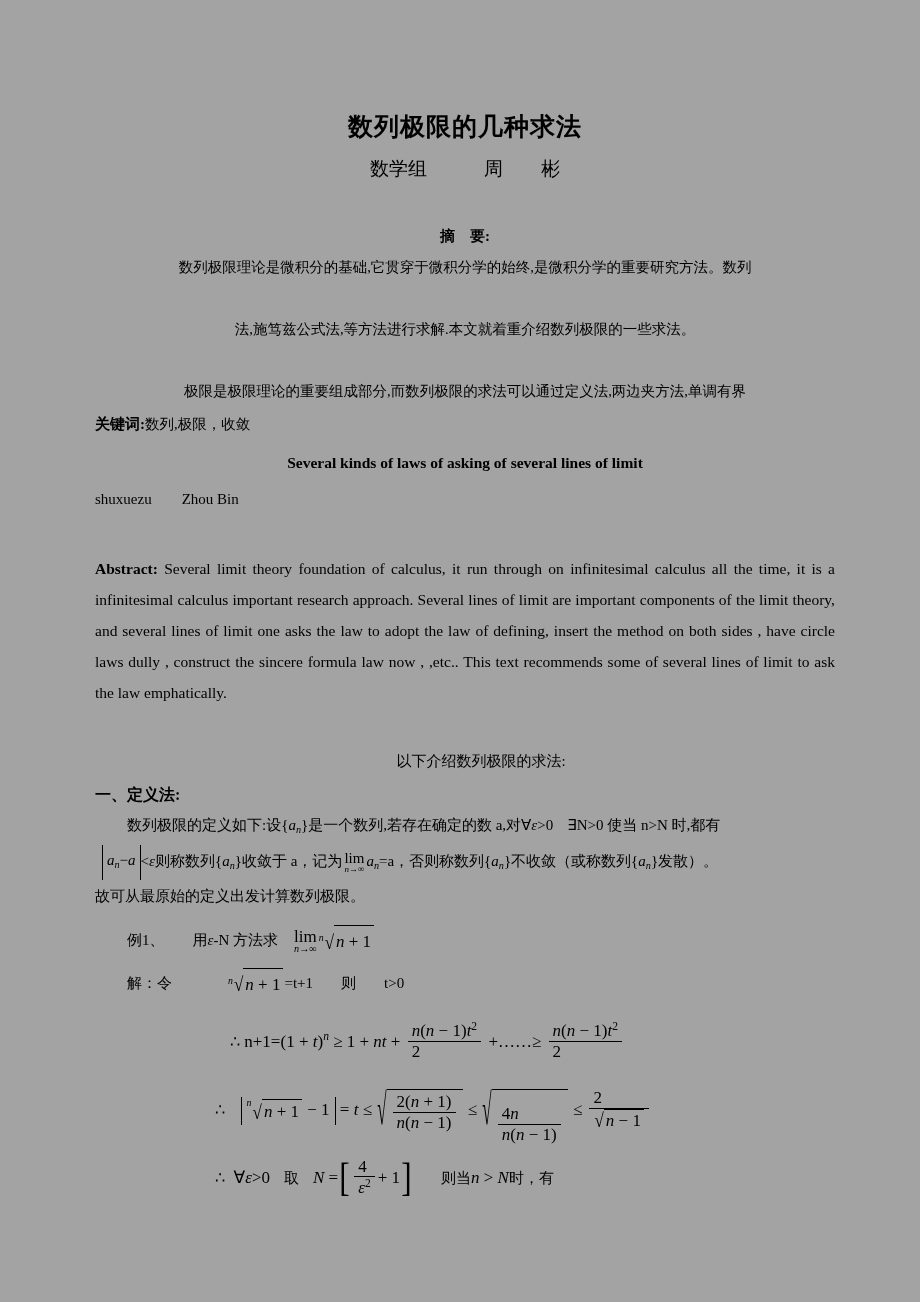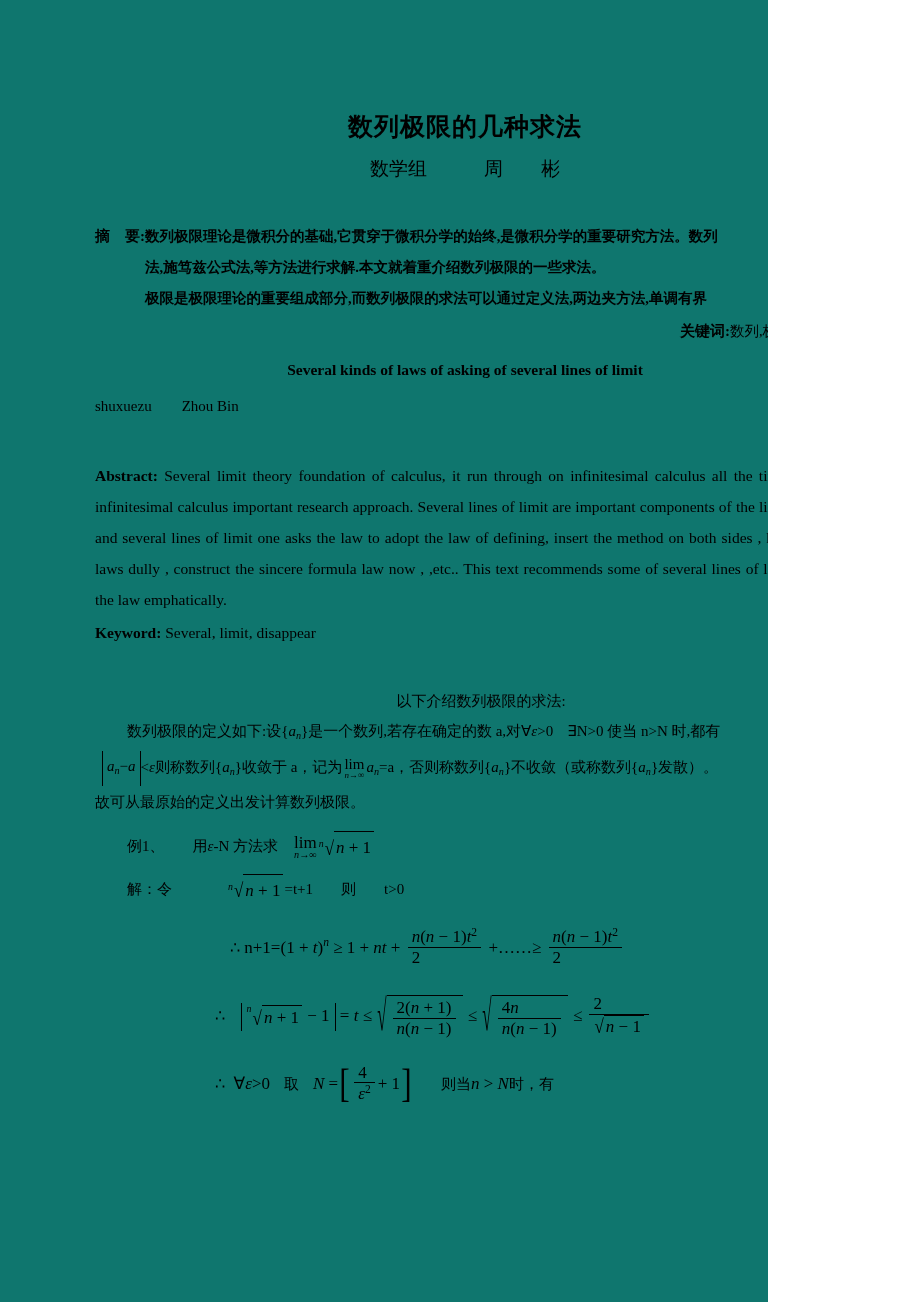--- a/index.html
+++ b/index.html
@@ -6,23 +6,23 @@
     margin: 0;
     padding: 0;
     background: #ffffff;
   }
   body {
     font-family: "Liberation Serif", "DejaVu Serif", serif;
     color: #000000;
   }
   .page {
     position: relative;
-    width: 768px;
+    width: 920px;
     height: 1302px;
-    background: #0f766e;
+    background: #a3a3a3;
     overflow: hidden;
     box-sizing: border-box;
   }
   .content {
     position: absolute;
     left: 95px;
     top: 0;
     width: 740px;
   }
 
@@ -45,39 +45,38 @@
 
   
   .abs-block {
     margin-top: 40px;
     font-size: 14.5px;
     line-height: 31px;
   }
   .abs-row {
     display: flex;
     align-items: center;
+    flex-direction: column;
   }
   .abs-label {
     font-weight: bold;
     white-space: pre;
     flex: none;
     font-size: 15px;
   }
   .abs-body {
     flex: 1;
     text-align: justify;
     text-justify: inter-character;
-    font-weight: bold;
   }
   .kw-row {
     margin-top: 2px;
     display: flex;
     align-items: flex-start;
     font-size: 14.5px;
-    justify-content: flex-end;
   }
 
   
   .en-title {
     text-align: center;
     font-weight: bold;
     font-size: 15.5px;
     margin-top: 12px;
     line-height: 1.4;
   }
@@ -284,27 +283,24 @@
       </div>
     </div>
 
     <div class="en-title">Several kinds of laws of asking of several lines of limit</div>
     <div class="en-author">shuxuezu        Zhou Bin</div>
 
     <div class="en-abs">
       <b>Abstract:</b>
       <span>Several limit theory foundation of calculus, it run through on infinitesimal calculus all the time, it is a infinitesimal calculus important research approach. Several lines of limit are important components of the limit theory, and several lines of limit one asks the law to adopt the law of defining, insert the method on both sides , have circle laws dully , construct the sincere formula law now , ,etc.. This text recommends some of several lines of limit to ask the law emphatically.</span>
     </div>
-    <div class="en-kw">
-      <b>Keyword:</b>
-      <span>Several, limit, disappear</span>
-    </div>
 
     <div class="body-lead">以下介绍数列极限的求法:</div>
 
+    <div class="sec-head">一、定义法:</div>
 
     <div class="body-par">
       <span>数列极限的定义如下:设</span><span class="mn">{</span><span class="mi">a</span><span class="sub">n</span><span class="mn">}</span><span>是一个数列,若存在确定的数 a,对</span><span class="mn">∀</span><span class="mi">ε</span><span>&gt;0</span><span class="gap-sm"></span><span class="mn">∃</span><span>N&gt;0 使当 n&gt;N 时,都有</span>
     </div>
 
     <div class="body-par noindent">
       <span class="absbar-tall"><span class="mi">a</span><span class="sub">n</span><span class="mn">−</span><span class="mi">a</span></span><span>&lt;</span><span class="mi">ε</span><span>则称数列</span><span class="mn">{</span><span class="mi">a</span><span class="sub">n</span><span class="mn">}</span><span>收敛于 a，记为</span><span class="limop"><span class="lim-top">lim</span><span class="lim-bot"><span>n</span><span>→</span><span>∞</span></span></span><span class="mi">a</span><span class="sub">n</span><span>=a，否则称数列</span><span class="mn">{</span><span class="mi">a</span><span class="sub">n</span><span class="mn">}</span><span>不收敛（或称数列</span><span class="mn">{</span><span class="mi">a</span><span class="sub">n</span><span class="mn">}</span><span>发散）。</span>
     </div>
 
     <div class="body-par noindent">故可从最原始的定义出发计算数列极限。</div>
@@ -328,21 +324,21 @@
     </div>
 
     <div class="eq eq-2">
       <span class="therefore">∴</span>
       <span class="absbar-tall" style="padding:2px 5px"><span class="radical idx"><span class="rad-index">n</span><span class="rad-sign">√</span><span class="rad-body"><span class="mi">n</span> <span>+</span> <span class="mn">1</span></span></span> <span>−</span> <span class="mn">1</span></span>
       <span>=</span>
       <span class="mi">t</span>
       <span>≤</span>
       <span class="radical tall"><span class="rad-sign">√</span><span class="rad-body"><span class="frac" style="top:0"><span class="num"><span class="mn">2</span><span class="mn">(</span><span class="mi">n</span> <span>+</span> <span class="mn">1</span><span class="mn">)</span></span><span class="den"><span class="mi">n</span><span class="mn">(</span><span class="mi">n</span> <span>−</span> <span class="mn">1</span><span class="mn">)</span></span></span></span></span>
       <span>≤</span>
-      <span class="radical tall"><span class="rad-sign">√</span><span class="rad-body"><span class="frac" style="top:0"><span class="num"><span class="mn">4</span><span class="mi">n</span></span><span class="den"><span class="mi">n</span><span class="mn">(</span><span class="mi">n</span> <span>−</span> <span class="mn">1</span><span class="mn">)</span></span></span></span></span>
+      <span class="radical tall"><span class="rad-sign">√</span><span class="rad-body"><span class="frac" style="top:12px"><span class="num"><span class="mn">4</span><span class="mi">n</span></span><span class="den"><span class="mi">n</span><span class="mn">(</span><span class="mi">n</span> <span>−</span> <span class="mn">1</span><span class="mn">)</span></span></span></span></span>
       <span>≤</span>
       <span class="frac"><span class="num">2</span><span class="den"><span class="radical"><span class="rad-sign">√</span><span class="rad-body"><span class="mi">n</span> <span>−</span> <span class="mn">1</span></span></span></span></span>
     </div>
 
     <div class="eq eq-3">
       <span class="therefore">∴</span>
       <span class="mn">∀</span><span class="mi">ε</span><span><span>&gt;</span>0</span><span class="gap-sm"></span><span style="font-size:15px">取</span><span class="gap-sm"></span><span class="mi">N</span>
       <span>=</span><span class="brk">[</span><span class="frac"><span class="num">4</span><span class="den"><span class="mi">ε</span><span class="sup-n">2</span></span></span><span>+</span> <span class="mn">1</span><span class="brk">]</span><span class="gap-md"></span><span style="font-size:15px">则当</span><span class="mi">n</span>
       <span>&gt;</span>
       <span class="mi">N</span><span style="font-size:15px">时，有</span>

